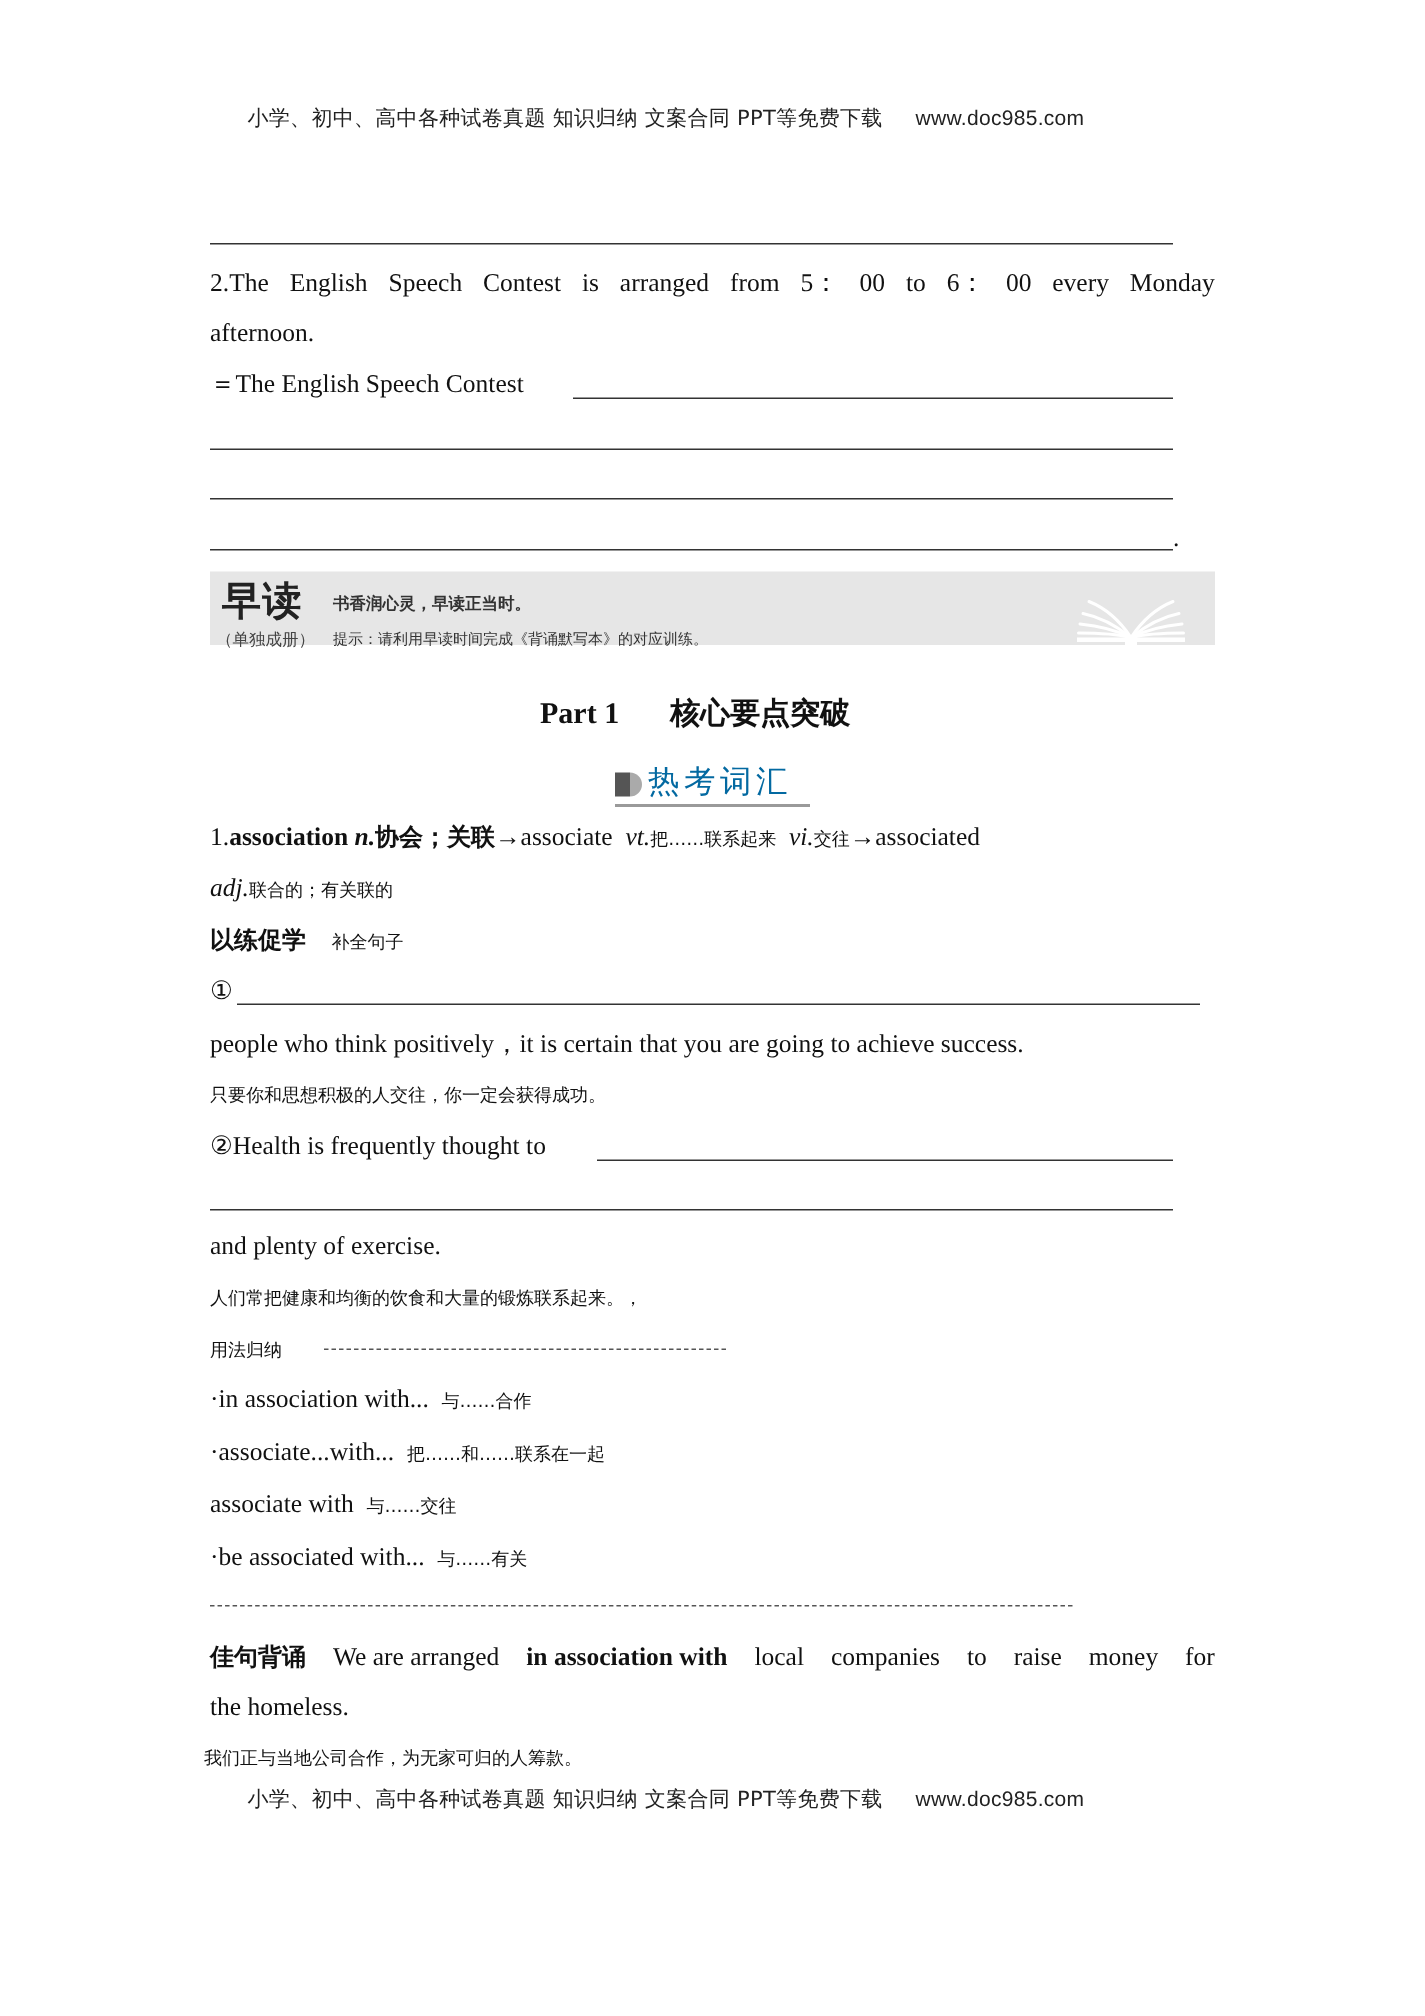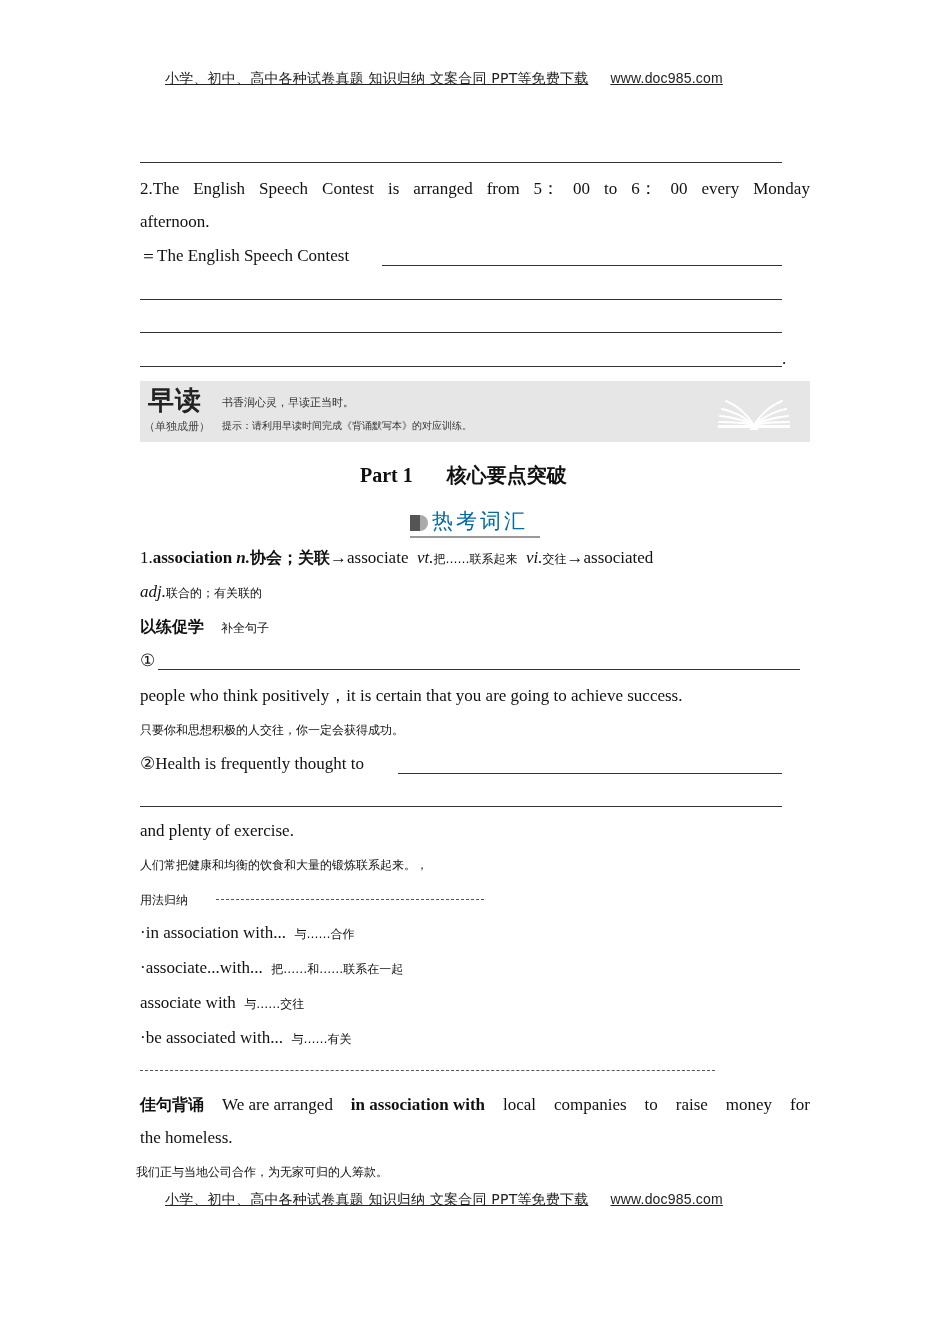--- a/index.html
+++ b/index.html
@@ -8,21 +8,21 @@
       background: #ffffff;
     }
     body {
       width: 950px;
       height: 1344px;
       position: relative;
       overflow: hidden;
       font-family: "Liberation Serif", "DejaVu Serif", serif;
       color: #111111;
     }
-    .abs { position: absolute; text-decoration: underline; }
+    .abs { position: absolute; }
     .hdr {
       font-family: "DejaVu Sans", "Liberation Sans", sans-serif;
       font-size: 14px;
       color: #222;
       white-space: nowrap;
       letter-spacing: 0.2px;
     }
     .hdr .url {
       font-family: "Liberation Sans", sans-serif;
       margin-left: 22px;
@@ -51,21 +51,21 @@
     .cn-bold {
       font-family: "DejaVu Sans", sans-serif;
       font-size: 16px;
       font-weight: bold;
     }
     .banner {
       position: absolute;
       left: 140px;
       top: 381px;
       width: 670px;
-      height: 61px;
+      height: 49px;
       background: #e6e6e6;
     }
     .banner-title {
       position: absolute;
       left: 8px;
       top: 2px;
       font-family: "DejaVu Serif", serif;
       font-size: 26px;
       font-weight: bold;
       color: #222;
@@ -78,21 +78,21 @@
       font-family: "DejaVu Sans", sans-serif;
       font-size: 11px;
       color: #444;
     }
     .banner-slogan {
       position: absolute;
       left: 82px;
       top: 14px;
       font-family: "DejaVu Serif", serif;
       font-size: 11px;
-      font-weight: normal;
+      font-weight: bold;
       color: #333;
     }
     .banner-hint {
       position: absolute;
       left: 82px;
       top: 38px;
       font-family: "DejaVu Sans", sans-serif;
       font-size: 10px;
       color: #333;
     }

